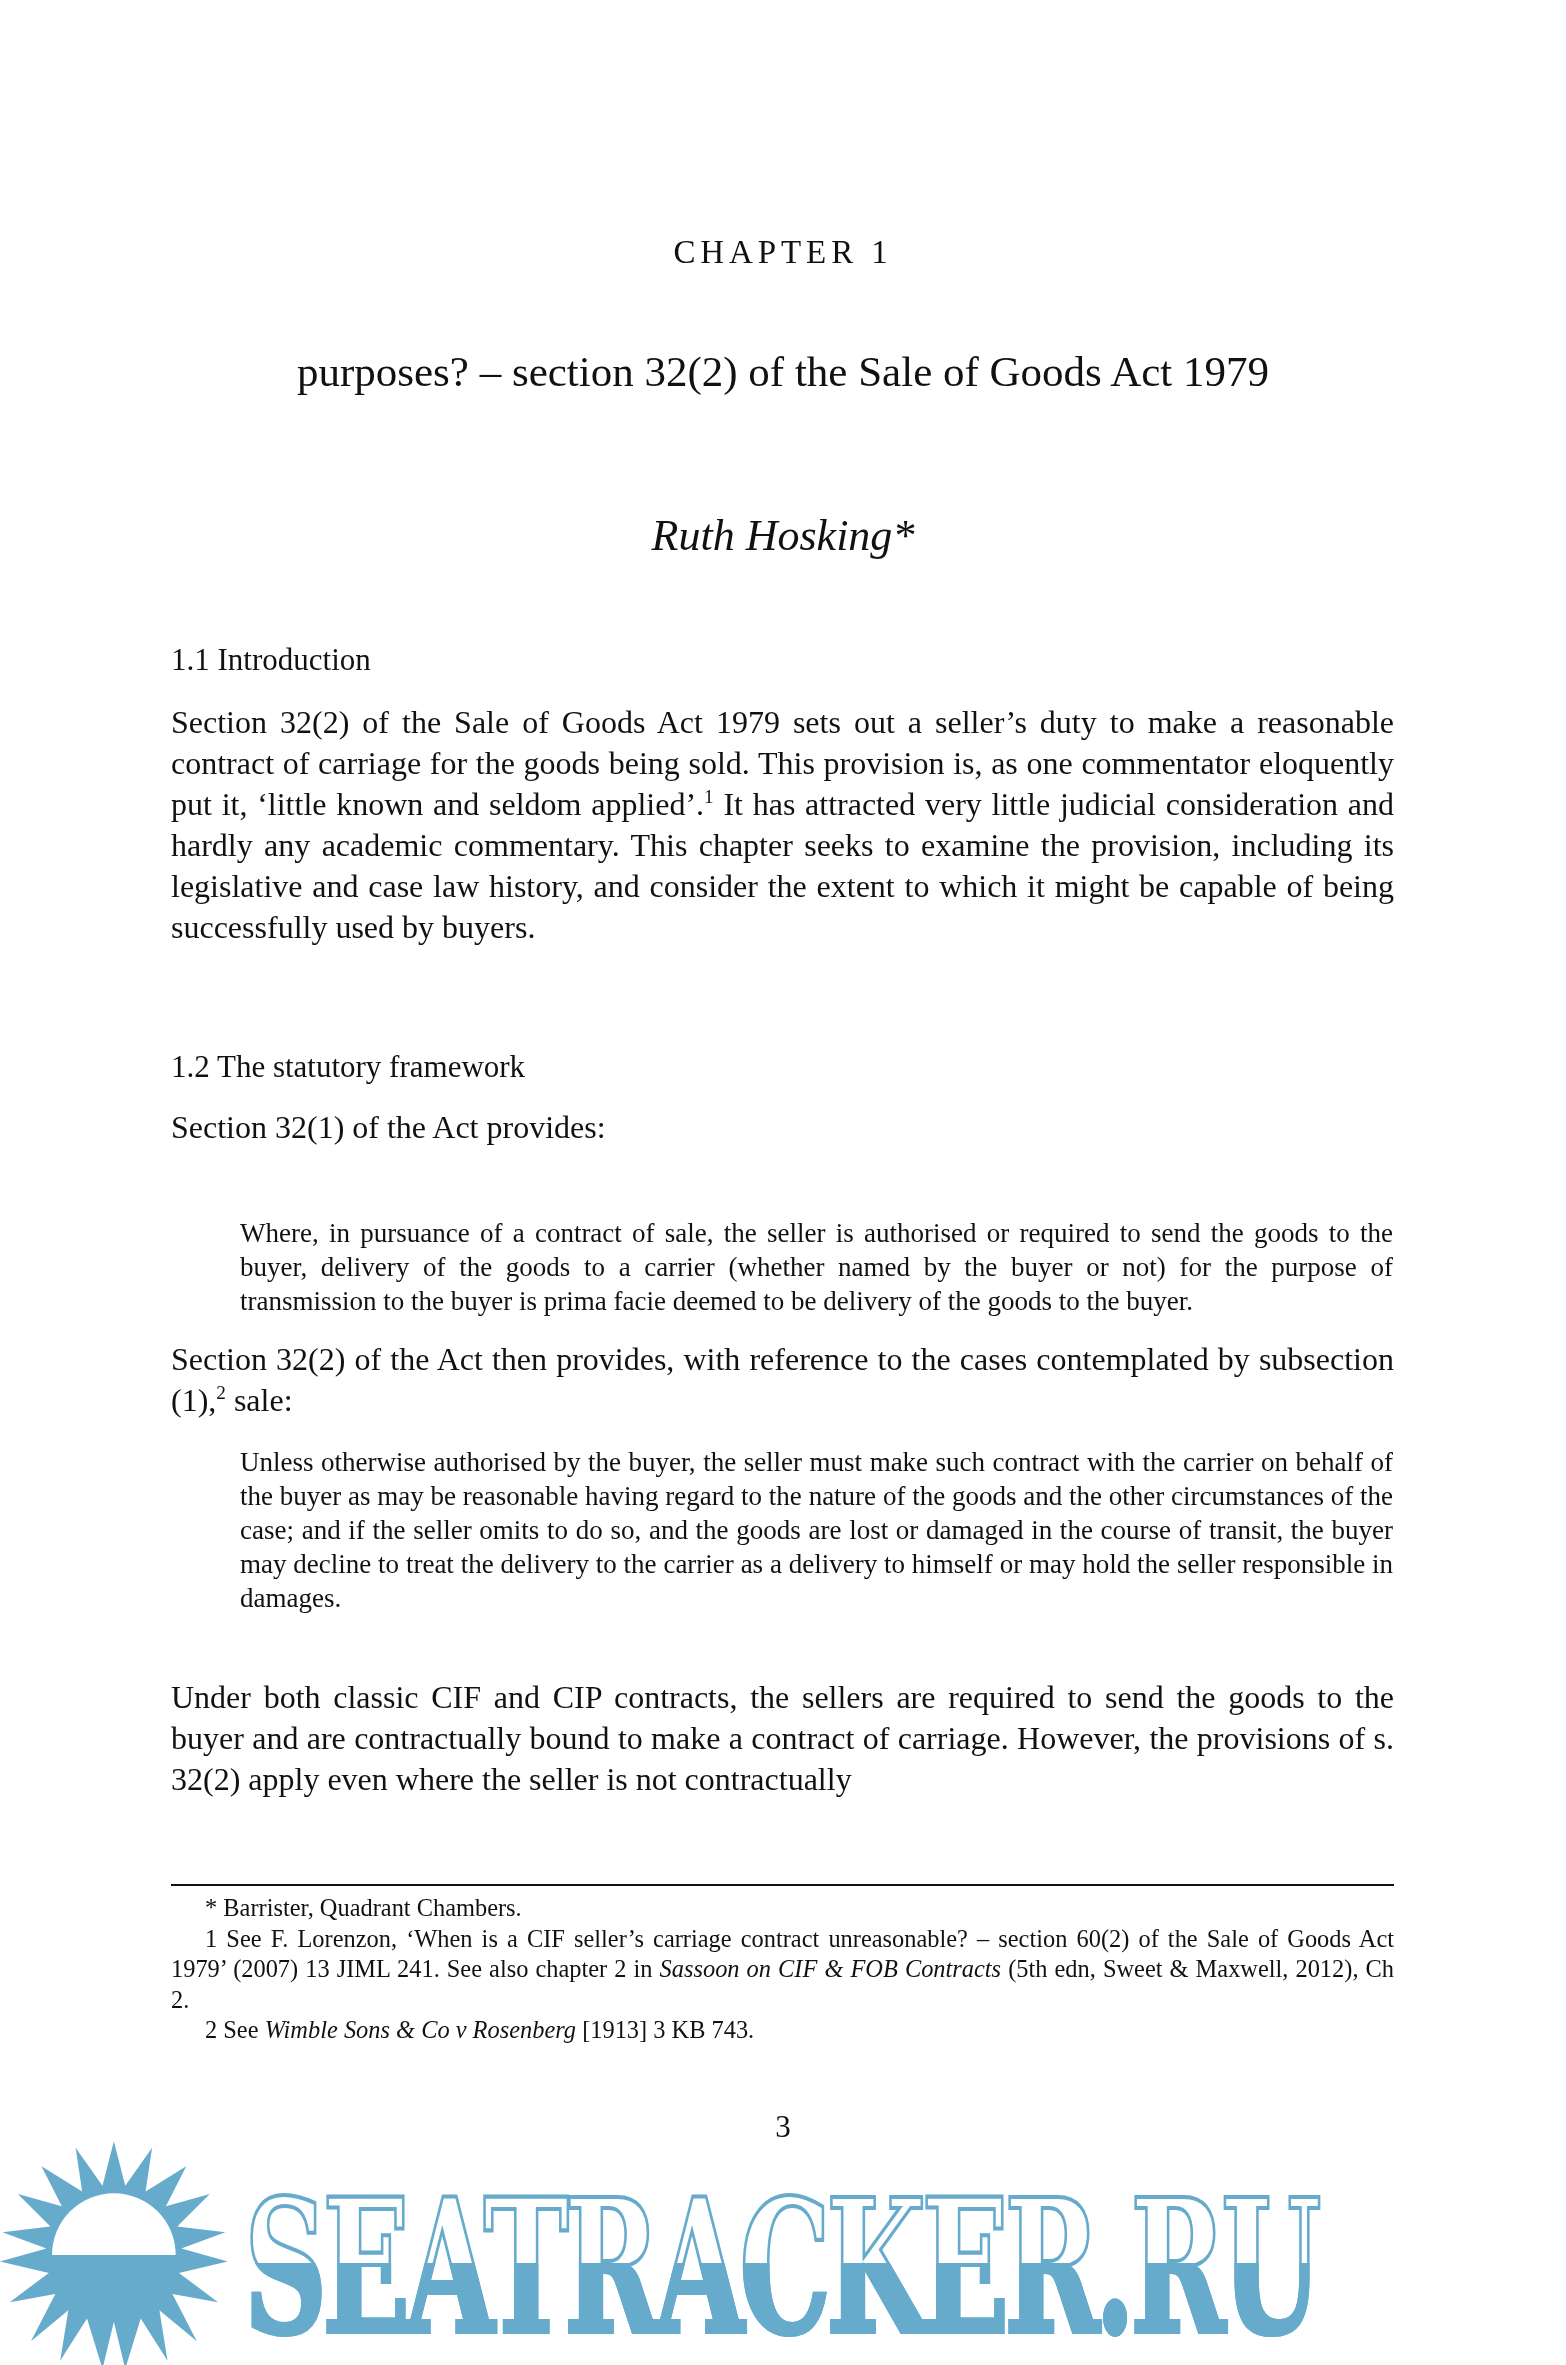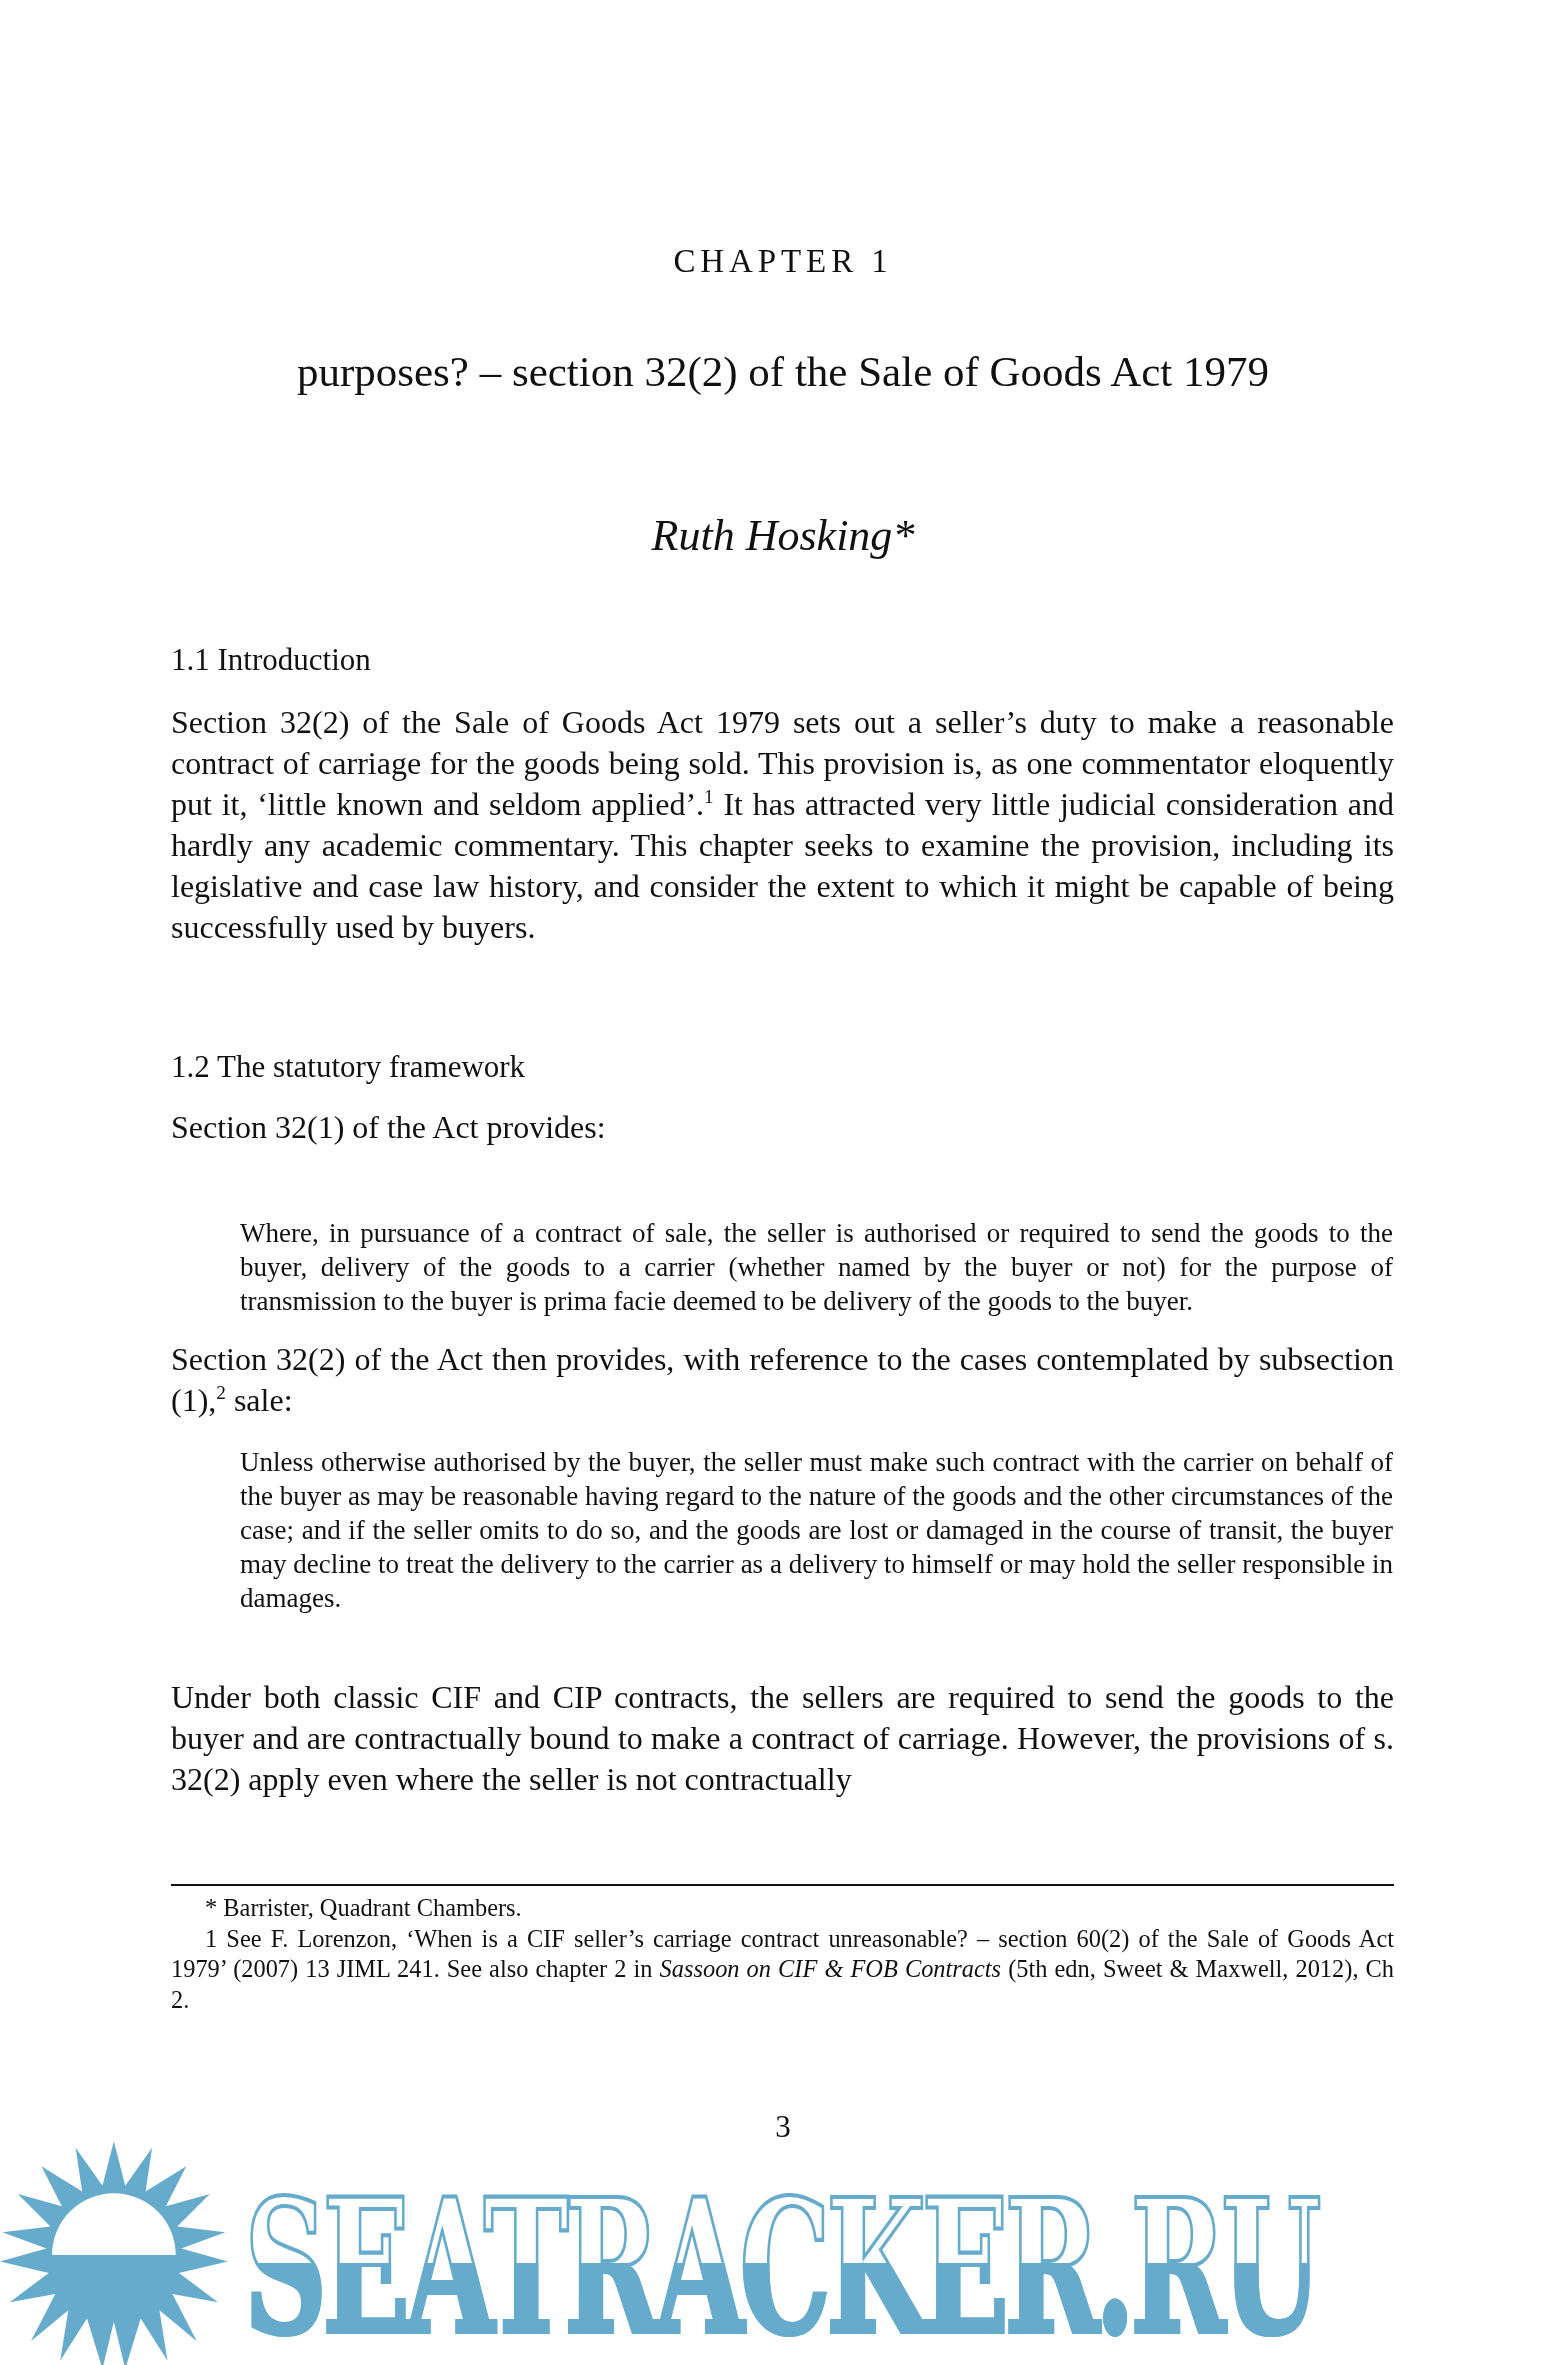--- a/index.html
+++ b/index.html
@@ -1,21 +1,21 @@
 <!DOCTYPE html>
 <html style="font-size:13px"><head>
 <meta charset="utf-8">
 <style>
   html, body { margin: 0; padding: 0; background: #ffffff; }
   body { width: 1566px; height: 2366px; position: relative; overflow: hidden;
          font-family: "Liberation Serif", "DejaVu Serif", serif; color: #111111; }
   .abs { position: absolute; }
   .center { left: 0; width: 1566px; text-align: center; }
 
-  .chapter-label { top: 241px; font-size: 33px; letter-spacing: 4.9px; line-height: 41px; }
+  .chapter-label { top: 232px; font-size: 33px; letter-spacing: 4.9px; line-height: 41px; }
   .title { top: 340px; font-size: 43px; line-height: 63px; }
   .author { top: 513px; font-size: 44px; font-style: italic; line-height: 46px; }
 
   .col { left: 171px; width: 1223px; }
   .h2 { font-weight: normal; font-size: 31px; line-height: 39px; }
   .body-text { font-size: 32px; line-height: 41px; text-align: justify; text-align-last: left; }
   .quote { left: 240px; width: 1153px; font-size: 27px; line-height: 34px;
            text-align: justify; text-align-last: left; }
   sup { font-size: 60%; line-height: 0; vertical-align: super; }
 
@@ -66,20 +66,23 @@
 <div class="abs col body-text" style="top:1677px;">Under both classic CIF and CIP contracts, the sellers are required to send the goods to the buyer and are contractually bound to make a contract of carriage. However, the provisions of s. 32(2) apply even where the seller is not contractually</div>
 
 <div class="abs fn-rule"></div>
 <div class="abs footnotes">
   <p class="fn">
     <span>*</span><span> Barrister, Quadrant Chambers.</span>
   </p>
   <p class="fn">
     <span>1</span><span> See F. Lorenzon, ‘When is a CIF seller’s carriage contract unreasonable? – section 60(2) of the Sale of Goods Act 1979’ (2007) 13 JIML 241. See also chapter 2 in </span><i>Sassoon on CIF &amp; FOB Contracts</i><span> (5th edn, Sweet &amp; Maxwell, 2012), Ch 2.</span>
   </p>
+  <p class="fn">
+    <span>2</span><span> See </span><i>Wimble Sons &amp; Co v Rosenberg</i><span> [1913] 3 KB 743.</span>
+  </p>
 </div>
 
 <div class="abs center page-num">3</div>
 
 <div class="abs watermark">
   <svg width="244" height="228" viewBox="0 0 300 280" style="position:absolute;left:0;top:0;">
     <g transform="translate(140,140)">
       <polygon id="ray-star" fill="#67abcc" points="0,-140 14,-85 47,-132 39,-78 89,-109 64,-60 118,-75 78,-35 137,-28 83,-8 140,8 80,22 128,58 72,48 102,106 56,68 66,130 33,78 14,140 0,82 -14,140 -33,78 -66,130 -56,68 -102,106 -72,48 -128,58 -80,22 -140,8 -83,-8 -137,-28 -78,-35 -118,-75 -64,-60 -89,-109 -39,-78 -47,-132 -14,-85"></polygon>
       <circle r="78" fill="#67abcc"></circle>
       <path d="M -76 0 A 76 76 0 0 1 76 0 Z" fill="#ffffff"></path>

